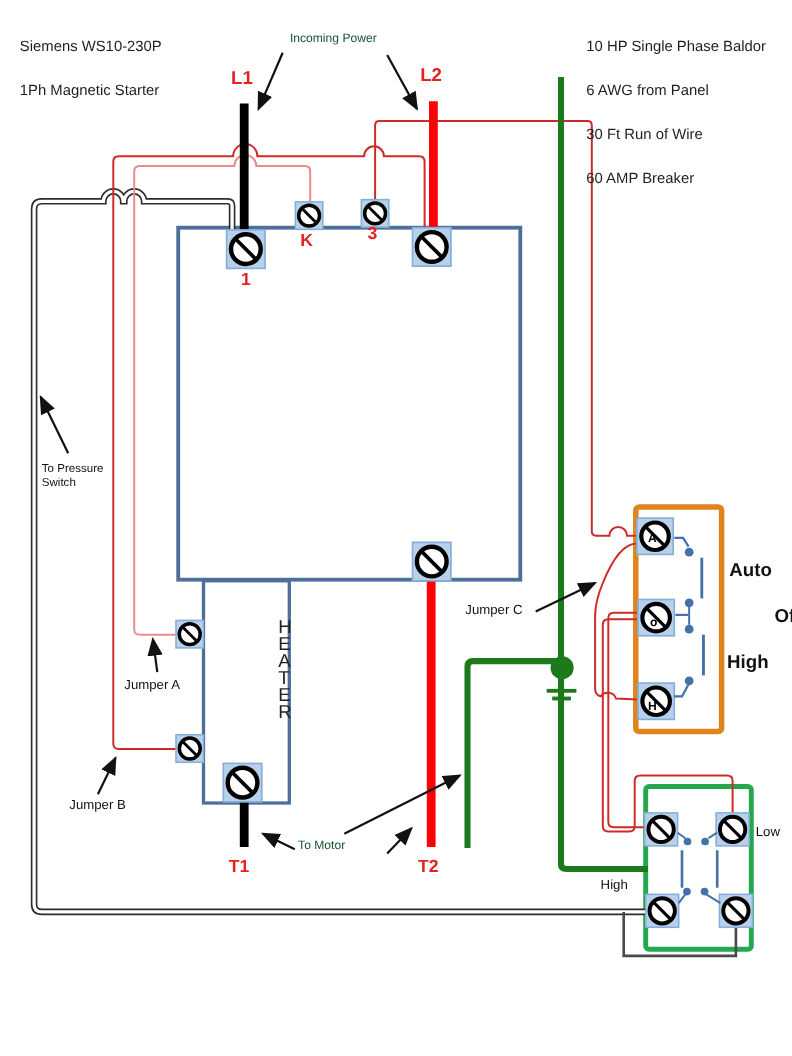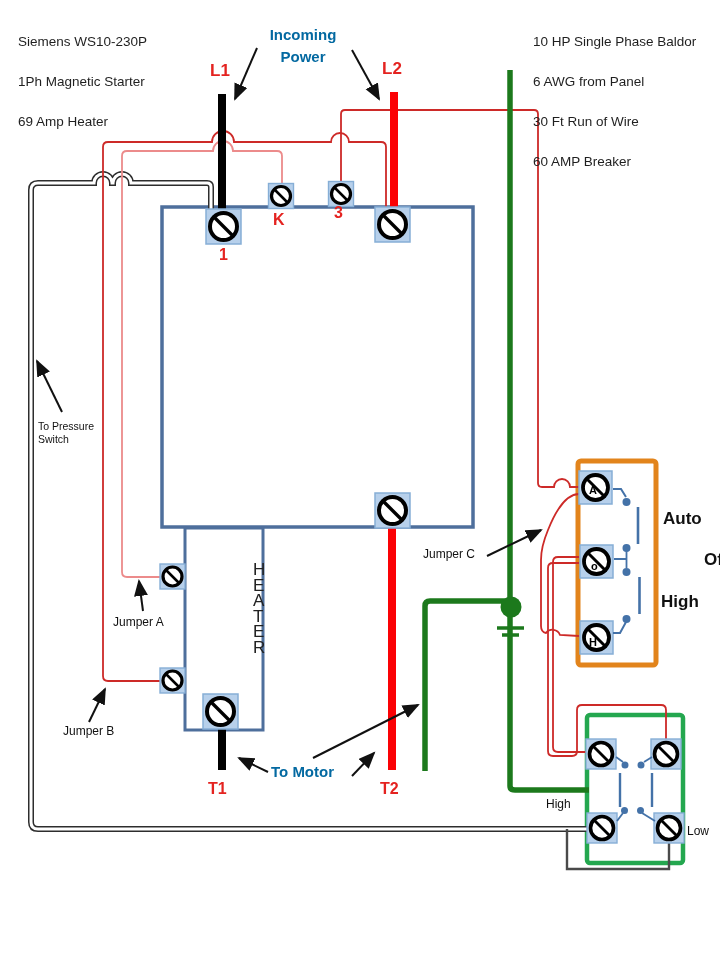--- a/index.html
+++ b/index.html
@@ -4,21 +4,21 @@
 <style>
   html,body{margin:0;padding:0;background:#fff;}
   .canvas{position:relative;width:720px;height:960px;background:#ffffff;overflow:hidden;
           font-family:"Liberation Sans", sans-serif;color:#1a1a1a;}
   svg.layer{position:absolute;left:0;top:0;width:720px;height:960px;}
   .lbl{position:absolute;white-space:pre-line;}
   .hdr{font-size:13.5px;line-height:20px;color:#1f1f1f;}
   .redlbl{color:#e42320;font-weight:bold;font-size:17px;}
   .smallredlbl{color:#e42320;font-weight:bold;font-size:16px;}
   .anno{font-size:12px;color:#111;}
-  .big-anno{font-size:15px;font-weight:700;color:#0369a1;}
+  .big-anno{font-size:11px;font-weight:400;color:#14532d;}
   .switchlbl{font-size:17px;font-weight:600;color:#111;}
   .tinylbl{font-size:10.5px;color:#111;line-height:13px;}
   .pslbl{font-size:14px;font-weight:bold;color:#111;text-align:center;line-height:19px;}
   .heater-vert{font-size:17px;color:#222;width:12px;word-break:break-all;
                line-height:15.5px;letter-spacing:0;margin-left:40px;}
   .term-letter{position:absolute;font-size:11px;font-weight:bold;color:#000;}
 </style>
 </head>
 <body>
 
@@ -189,21 +189,20 @@
       <path d="M 487,556 L 541,530" marker-end="url(#ah)"></path>
       <path d="M 268,772 L 239,758" marker-end="url(#ah)"></path>
       <path d="M 352,776 L 374,753" marker-end="url(#ah)"></path>
       <path d="M 313,758 L 418,705" marker-end="url(#ah)"></path>
     </g>
   </svg>
 
   <div class="lbl hdr" style="left:18px;top:12px;width:210px;">
     <div>Siemens WS10-230P</div>
     <div>1Ph Magnetic Starter</div>
-    <div>69 Amp Heater</div>
   </div>
 
   <div class="lbl hdr" style="left:533px;top:12px;width:190px;">
     <div>10 HP Single Phase Baldor</div>
     <div>6 AWG from Panel</div>
     <div>30 Ft Run of Wire</div>
     <div>60 AMP Breaker</div>
   </div>
 
   <div class="lbl big-anno" style="left:255px;top:24px;width:96px;text-align:center;line-height:22px;">Incoming Power</div>
@@ -225,20 +224,20 @@
 
   <div class="lbl big-anno" style="left:271px;top:763px;">To Motor</div>
   <div class="lbl smallredlbl" style="left:208px;top:780px;">T1</div>
   <div class="lbl smallredlbl" style="left:380px;top:780px;">T2</div>
 
   <div class="lbl switchlbl" style="left:663px;top:509px;">Auto</div>
   <div class="lbl switchlbl" style="left:658px;top:550px;padding-left:46px;">Off</div>
   <div class="lbl switchlbl" style="left:661px;top:592px;">High</div>
 
   <div class="lbl anno" style="left:546px;top:797px;">High</div>
-  <div class="lbl anno" style="left:687px;top:824px;">Low</div>
+  <div class="lbl anno" style="left:687px;top:749px;">Low</div>
 
 
   <div class="term-letter" style="left:589px;top:484px;">A</div>
   <div class="term-letter" style="left:591px;top:560px;">o</div>
   <div class="term-letter" style="left:589px;top:636px;">H</div>
 
 </div>
 
 </body></html>

